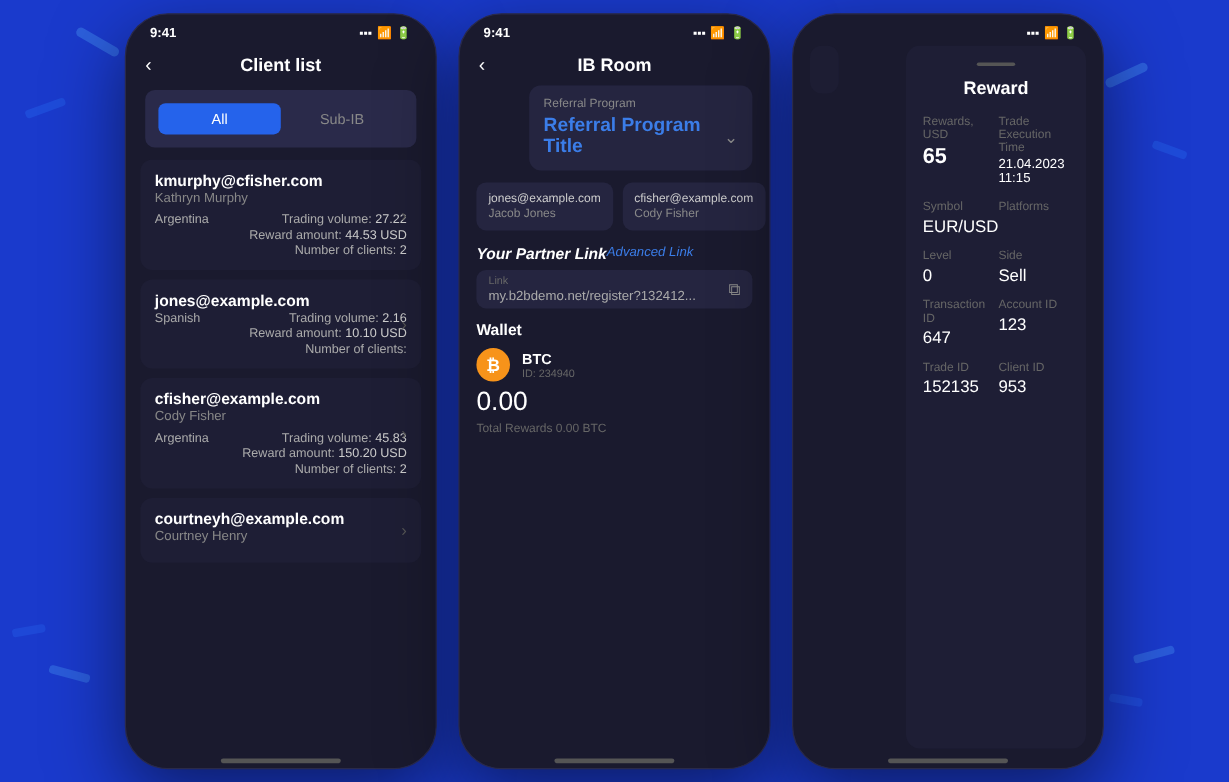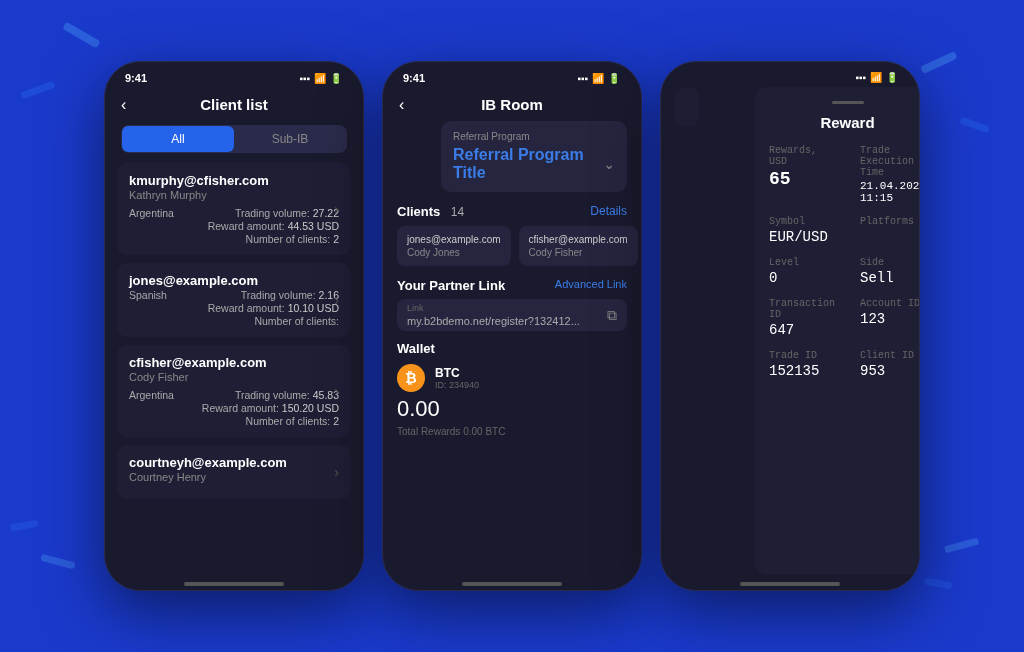--- a/index.html
+++ b/index.html
@@ -19,21 +19,21 @@
     .phones-container {
       display: flex;
       gap: 18px;
       align-items: center;
       z-index: 1;
     }
 
     
     .phone {
       width: 260px;
-      height: 530px;
+      height: 630px;
       background: #1a1a2e;
       border-radius: 36px;
       overflow: hidden;
       position: relative;
       box-shadow: 0 20px 60px rgba(0,0,0,0.5);
       border: 1px solid #2a2a4a;
       display: flex;
       flex-direction: column;
     }
 
@@ -86,21 +86,21 @@
       left: 16px;
       color: #fff;
       font-size: 16px;
     }
 
     .tab-bar {
       display: flex;
       margin: 4px 16px 10px;
       background: #2a2a4a;
       border-radius: 8px;
-      padding: 1px;
+      padding: 11px;
       flex-shrink: 0;
     }
 
     .tab-btn {
       flex: 1;
       padding: 6px 0;
       border-radius: 6px;
       font-size: 12px;
       text-align: center;
       color: #888;
@@ -256,22 +256,22 @@
       color: #888;
       font-size: 10px;
     }
 
     .partner-link-box {
       flex-shrink: 0;
     }
 
     .partner-link-header {
       display: flex;
-      justify-content: space-between;
       margin-bottom: 6px;
+      font-style: italic;
     }
 
     .advanced-link {
       color: #3b7de8;
       font-size: 11px;
     }
 
     .link-input-row {
       background: #252540;
       border-radius: 8px;
@@ -397,22 +397,21 @@
       color: #fff;
       font-size: 15px;
       font-weight: 600;
       text-align: center;
       margin-bottom: 14px;
     }
 
     .reward-grid {
       display: grid;
       grid-template-columns: 1fr 1fr;
-      gap: 12px 25px;
-      font-family: Liberation Mono, monospace;
+      gap: 12px 0;
     }
 
     .reward-field {
       display: flex;
       flex-direction: column;
     }
 
     .field-label {
       color: #666;
       font-size: 10px;
@@ -588,31 +587,24 @@
 
         <div class="referral-box">
           <div class="referral-label">Referral Program</div>
           <div class="referral-row">
             <span class="referral-title">Referral Program Title</span>
             <span class="chevron-icon">⌄</span>
           </div>
         </div>
 
         <div>
-          <div class="section-header">
-            <div>
-              <span class="section-title">Clients</span>
-              <span class="section-count">14</span>
-            </div>
-            <span class="details-link">Details</span>
-          </div>
           <div class="clients-grid">
             <div class="client-card">
               <div class="client-card-email">jones@example.com</div>
-              <div class="client-card-name">Cody Jones</div>
+              <div class="client-card-name">Jacob Jones</div>
             </div>
             <div class="client-card">
               <div class="client-card-email">cfisher@example.com</div>
               <div class="client-card-name">Cody Fisher</div>
             </div>
           </div>
         </div>
 
         <div class="partner-link-box">
           <div class="partner-link-header">

